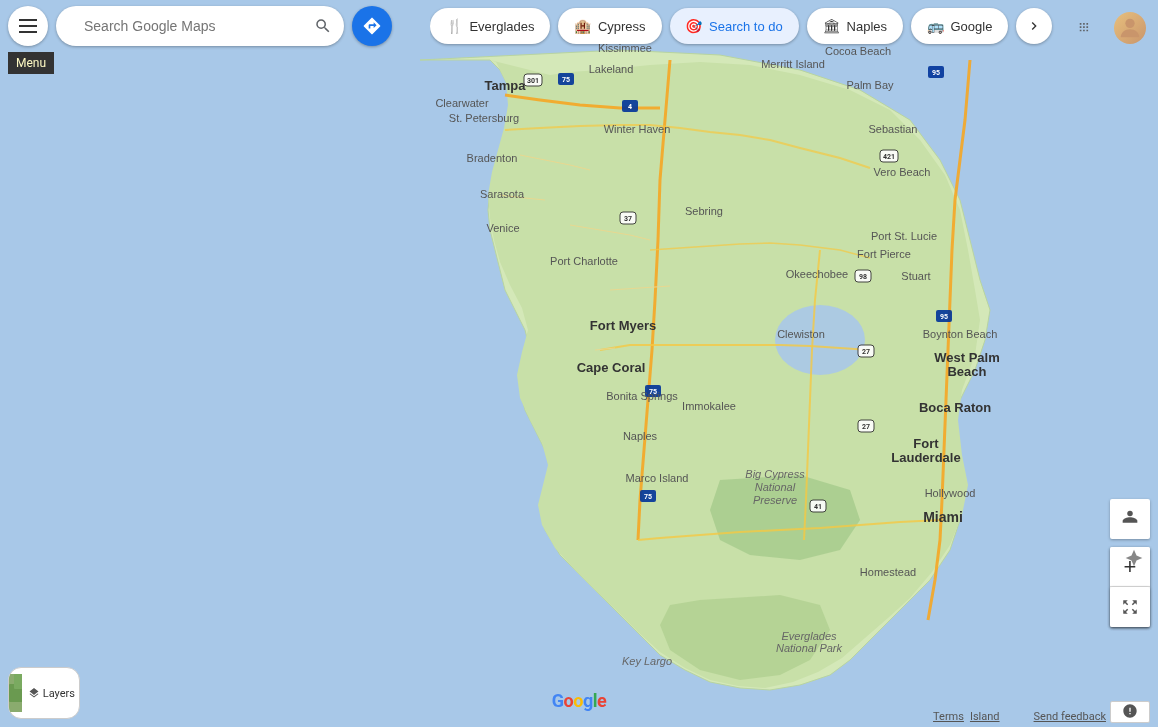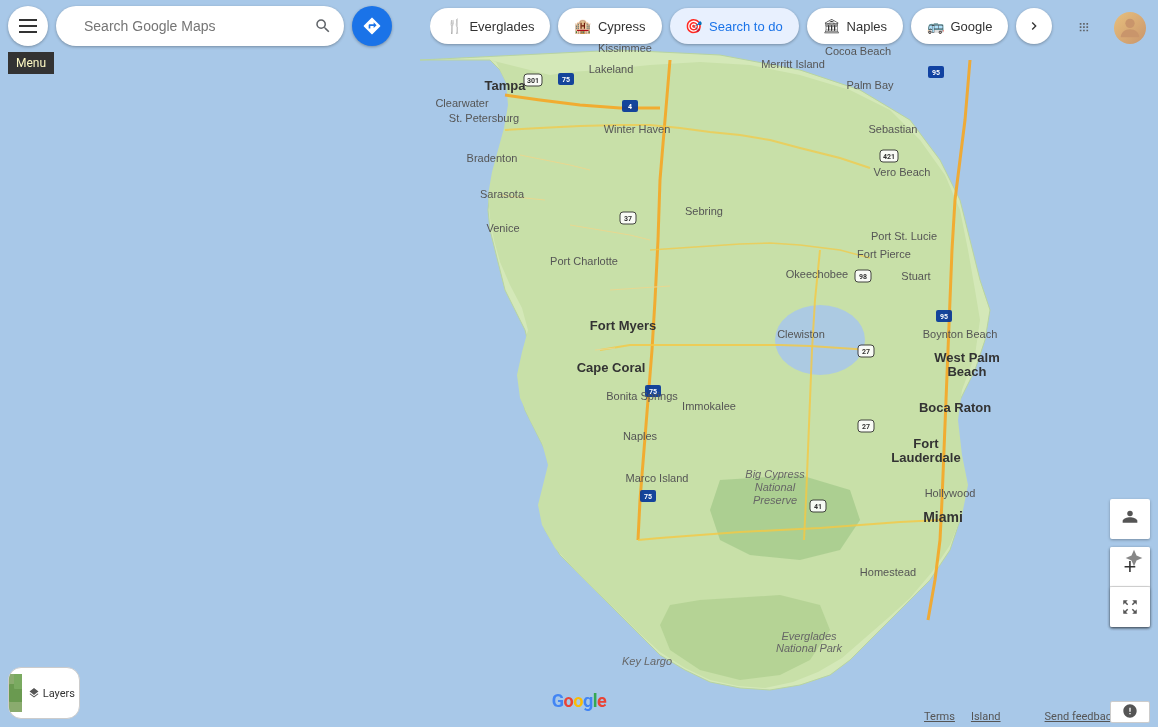--- a/index.html
+++ b/index.html
@@ -560,21 +560,21 @@
 <button id="expand-btn" style="position:absolute;bottom:100px;right:8px;width:40px;height:40px;border-radius:2px;border:none;background:white;box-shadow:0 1px 3px rgba(0,0,0,0.3);cursor:pointer;display:flex;align-items:center;justify-content:center;z-index:10;">
   <svg width="18" height="18" viewBox="0 0 24 24" fill="#555">
     <path d="M15 3l2.3 2.3-2.89 2.87 1.42 1.42L18.7 6.7 21 9V3h-6zM3 9l2.3-2.3 2.87 2.89 1.42-1.42L6.7 5.3 9 3H3v6zm6 12l-2.3-2.3 2.89-2.87-1.42-1.42L5.3 17.3 3 15v6h6zm12-6l-2.3 2.3-2.87-2.89-1.42 1.42 2.89 2.87L15 21h6v-6z"></path>
   </svg>
 </button>
 
 <div id="google-logo">
   <span class="g-blue">G</span><span class="g-red">o</span><span class="g-yellow">o</span><span class="g-blue">g</span><span class="g-green">l</span><span class="g-red">e</span>
 </div>
 
-<div id="map-terms" style="position:absolute;bottom:4px;right:41px;z-index:10;font-size:11px;display:flex;gap:16px;">
+<div id="map-terms" style="position:absolute;bottom:4px;right:52px;z-index:10;font-size:11px;display:flex;gap:6px;">
   <span style="cursor:pointer;color:#555;text-decoration:underline;">Terms</span>
   <span style="cursor:pointer;color:#555;text-decoration:underline;">Island</span>
   <span style="cursor:pointer;color:#555;text-decoration:underline;margin-left:28px;">Send feedback</span>
 </div>
 
 <button style="position:absolute;bottom:4px;right:8px;width:40px;height:22px;background:white;border:1px solid #ccc;border-radius:2px;font-size:10px;cursor:pointer;z-index:10;color:#333;">
   <svg width="16" height="16" viewBox="0 0 24 24" fill="#555">
     <path d="M12 2C6.48 2 2 6.48 2 12s4.48 10 10 10 10-4.48 10-10S17.52 2 12 2zm1 15h-2v-2h2v2zm0-4h-2V7h2v6z"></path>
   </svg>
 </button>

